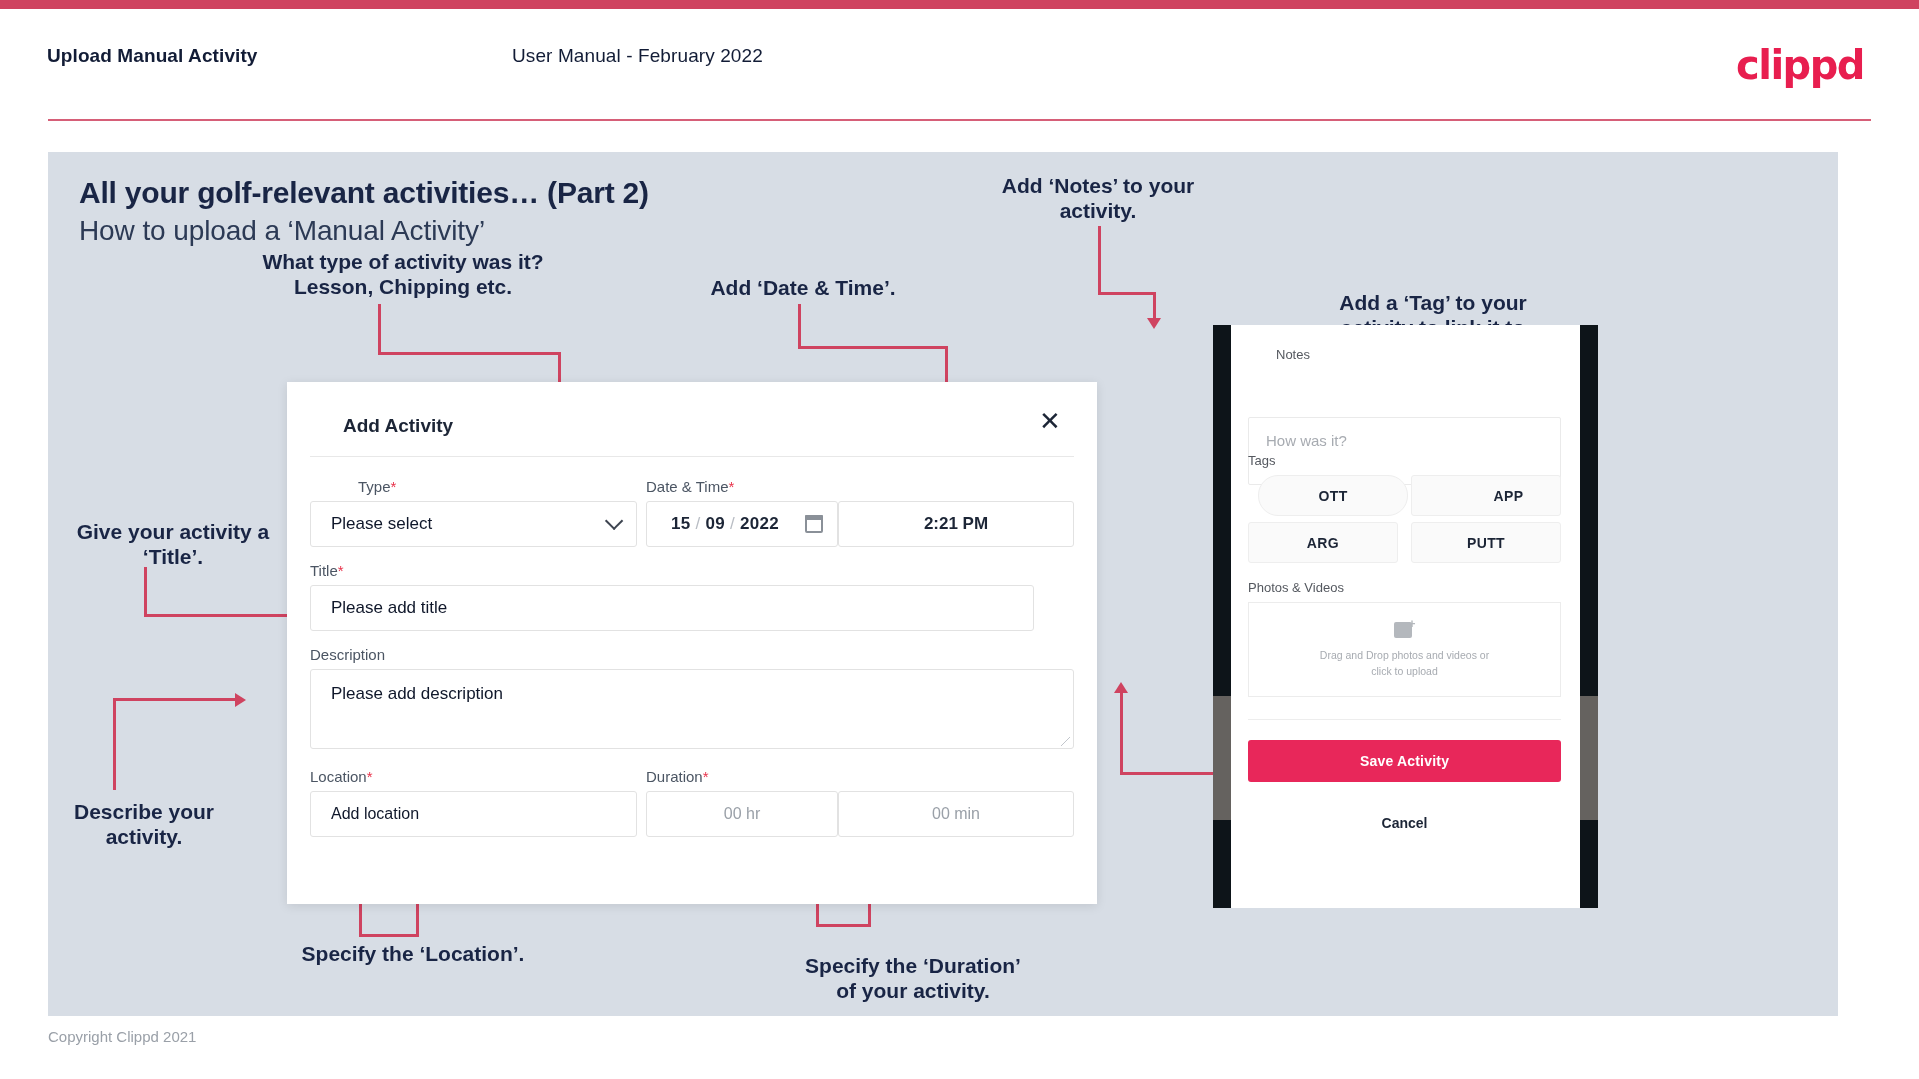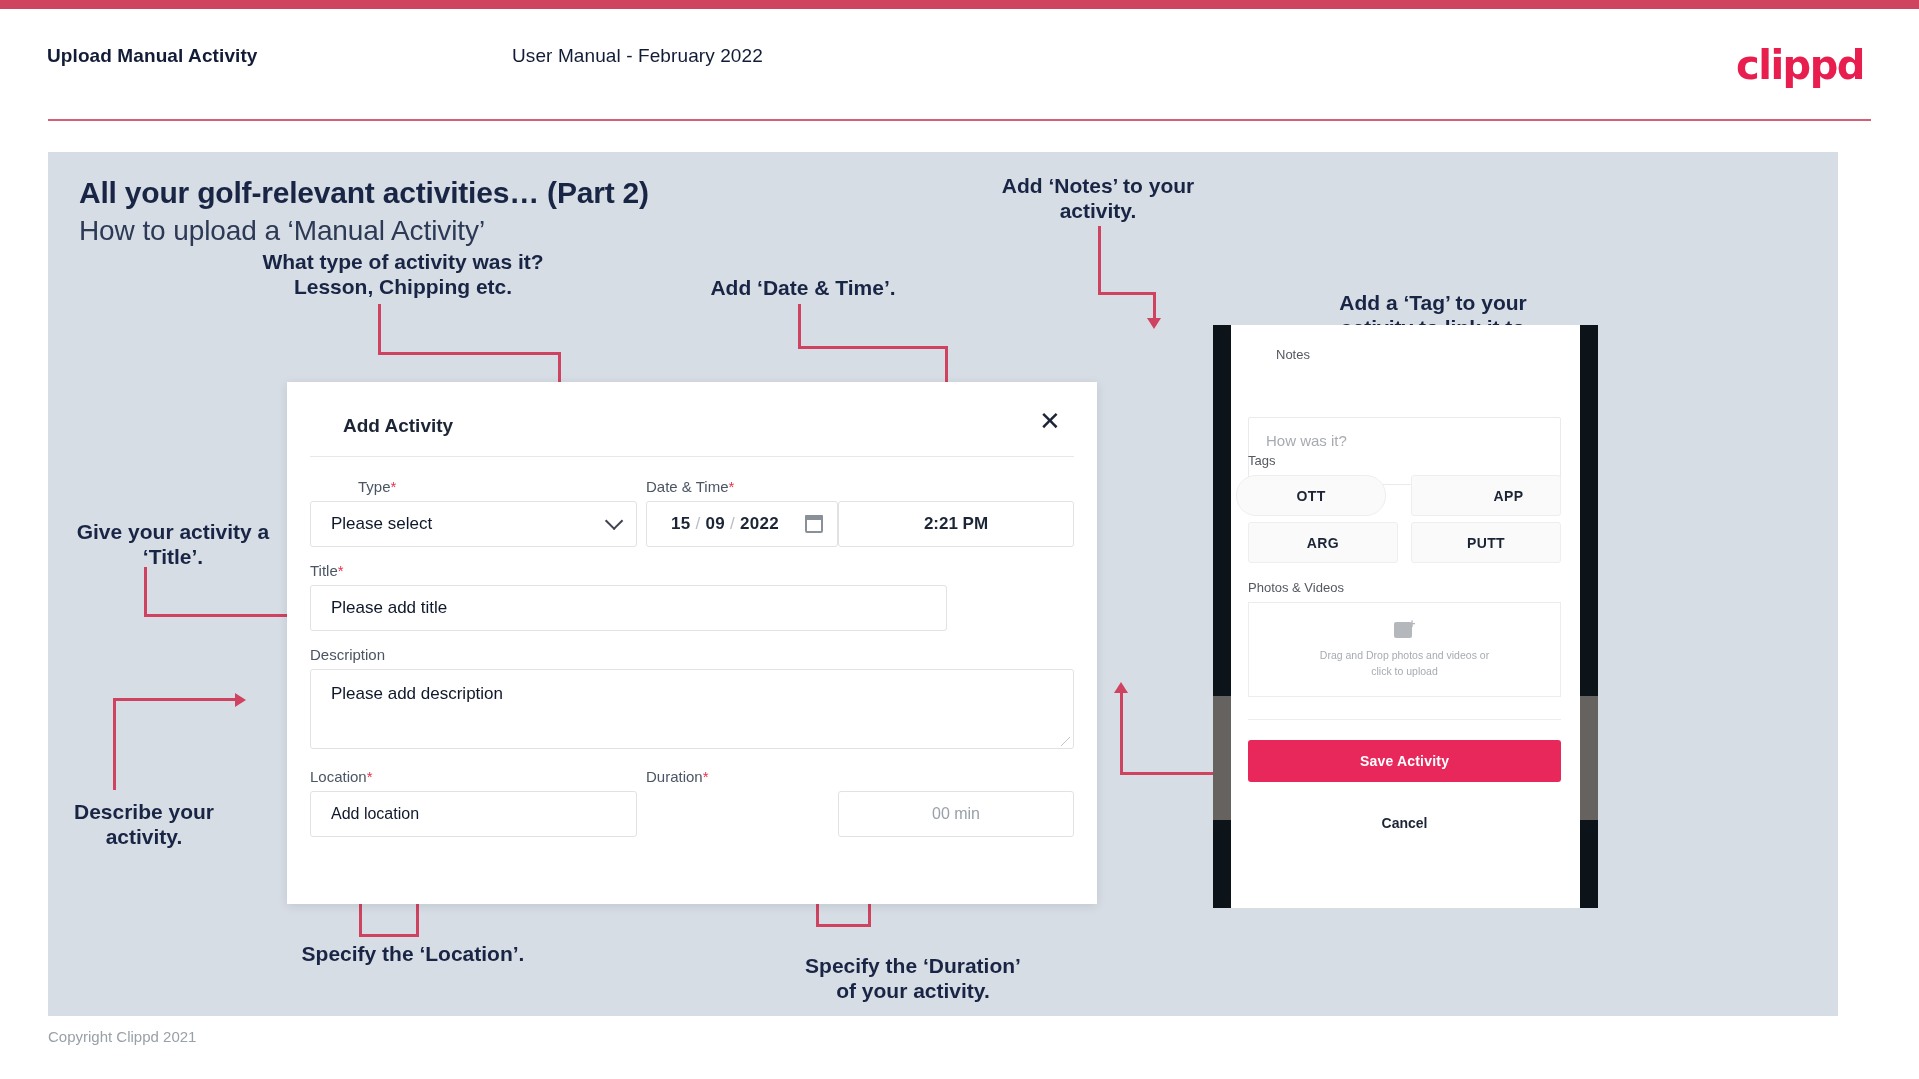--- a/index.html
+++ b/index.html
@@ -293,40 +293,43 @@
       <span class="date-val"><span>15</span><span class="date-sep">/</span><span>09</span><span class="date-sep">/</span><span>2022</span></span>
       <span class="cal-icon"></span>
     </div>
     <div class="fld-box" style="left:551px; top:119px; width:236px; height:46px;">
       <span class="time-val">2:21 PM</span>
     </div>
 
     <div class="fld-label" style="left:23px; top:180px;">
       <span>Title</span><span class="req">*</span>
     </div>
-    <div class="fld-box" style="left:23px; top:203px; width:637px; height:46px;">
+    <div class="fld-box" style="left:23px; top:203px; width:724px; height:46px;">
       <span class="fld-ph">Please add title</span>
     </div>
 
     <div class="fld-label" style="left:23px; top:264px;">Description</div>
     <div class="fld-box" style="left:23px; top:287px; width:764px; height:80px; align-items:flex-start; position:absolute;">
       <span class="fld-ph" style="padding-top:14px;">Please add description</span>
       <span class="ta-grip"></span>
     </div>
 
     <div class="fld-label" style="left:23px; top:386px;">
       <span>Location</span><span class="req">*</span>
     </div>
     <div class="fld-box" style="left:23px; top:409px; width:327px; height:46px;">
       <span class="fld-ph" style="font-size:16px;">Add location</span>
     </div>
 
     <div class="fld-label" style="left:359px; top:386px;">
       <span>Duration</span><span class="req">*</span>
     </div>
+    <div class="fld-box" style="left:359px; top:409px; width:192px; height:46px;">
+      <span class="dur-val">00 hr</span>
+    </div>
     <div class="fld-box" style="left:551px; top:409px; width:236px; height:46px;">
       <span class="dur-val">00 min</span>
     </div>
 
   </div>
 
   <div class="phone">
     <div class="bezel-l">
       <div class="seg" style="top:371px; height:124px;"></div>
     </div>
@@ -335,21 +338,21 @@
     </div>
 
     <div class="screen">
 
       <div class="m-label" style="left:17px; top:22px;margin-left:28px;">Notes</div>
       <div class="m-box" style="left:17px; top:44px; width:313px; height:68px;margin-top:48px;">
         <span class="m-ph">How was it?</span>
       </div>
 
       <div class="m-label" style="left:17px; top:128px;">Tags</div>
-      <div class="tagbtn" style="left:5px; top:150px; width:150px; height:41px;border-radius:20px;">OTT</div>
+      <div class="tagbtn" style="left:27px; top:150px; width:150px; height:41px;border-radius:20px;">OTT</div>
       <div class="tagbtn" style="left:180px; top:150px; width:150px; height:41px;padding-left:45px;">APP</div>
       <div class="tagbtn" style="left:17px; top:197px; width:150px; height:41px;">ARG</div>
       <div class="tagbtn" style="left:180px; top:197px; width:150px; height:41px;">PUTT</div>
 
       <div class="m-label" style="left:17px; top:255px;">Photos &amp; Videos</div>
       <div class="dropzone" style="left:17px; top:277px; width:313px; height:95px;">
         <span class="dz-icon">
           <span class="frame"></span>
           <span class="plus">+</span>
         </span>

